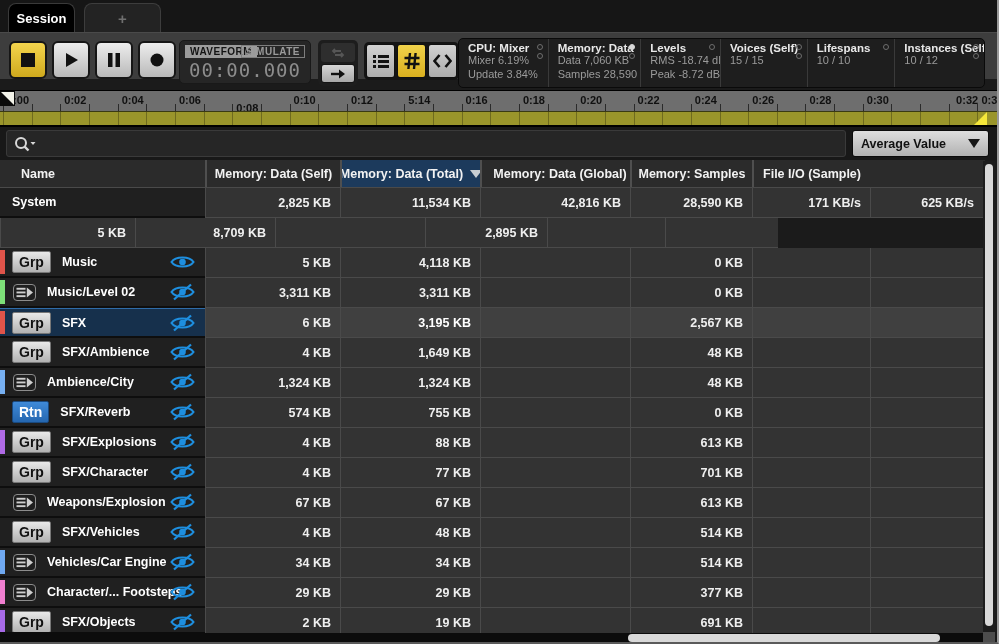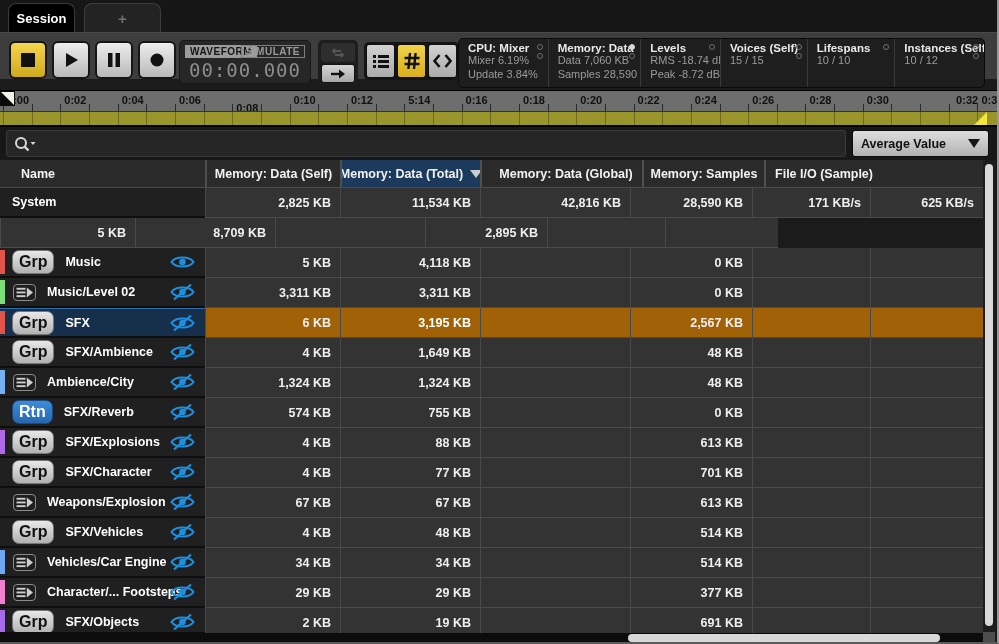--- a/index.html
+++ b/index.html
@@ -56,29 +56,29 @@
   #thead{position:absolute;left:0;top:160px;width:985px;height:28px;display:flex;background:#2b2b2b;border-bottom:1px solid #4a4a4a;}
   .hcell{position:relative;height:100%;display:flex;align-items:center;justify-content:center;font-size:12.5px;font-weight:bold;color:#f2f2f2;border-left:2px solid #4f4f4f;white-space:nowrap;overflow:hidden;}
   .hcell:first-child{border-left:none;justify-content:flex-start;padding-left:21px;}
   .hcell.sorted{background:#1c3a5c;}
   .sortarr{width:0;height:0;border-left:6px solid transparent;border-right:6px solid transparent;border-top:8px solid #c8cdd2;margin-left:7px;}
   #tbody{position:absolute;left:0;top:188px;width:985px;height:445px;overflow:hidden;}
   .row{display:flex;height:30px;}
   .ncell{position:relative;width:205px;background:#202020;border-bottom:2px solid #0e0e0e;display:flex;align-items:center;overflow:hidden;}
   .row.sel .ncell{background:#16304c;border-top:1px solid #2f6ca8;}
   .strip{position:absolute;left:0;top:2px;bottom:2px;width:5px;}
-  .badge{margin-left:12px;font-size:16px;font-weight:bold;padding:2px 6px;border-radius:7px;}
+  .badge{margin-left:12px;font-size:14px;font-weight:bold;padding:2px 6px;border-radius:2px;}
   .badge.grp{background:linear-gradient(#e8e8e8,#b2b2b2);color:#111;border:1px solid #777;}
   .badge.rtn{background:linear-gradient(#3f8ad8,#2567b0);color:#fff;border:1px solid #1a4a80;}
   .nicon{margin-left:13px;display:flex;}
   .nlabel{margin-left:11px;font-size:12.5px;font-weight:bold;color:#fff;white-space:nowrap;}
   .ncell.noind .nlabel{margin-left:12px;}
   .eye{position:absolute;right:9px;top:50%;transform:translateY(-50%);display:flex;cursor:pointer;}
   .cell{height:100%;display:flex;align-items:center;justify-content:flex-end;padding-right:9px;background:#333333;border-left:1px solid #4a4a4a;border-bottom:1px solid #4a4a4a;font-size:12.5px;font-weight:bold;color:#efefef;white-space:nowrap;overflow:hidden;}
-  .row.sel .cell{background:#a16207;}
+  .row.sel .cell{background:#404040;}
   .cell.selcell{background:#0d5aa7;color:#fff;}
   
   #vscroll{position:absolute;right:2px;top:161px;width:12px;height:471px;background:#1d1d1d;}
   #vthumb{position:absolute;left:2px;top:3px;width:8px;height:462px;background:#d9d9d9;border-radius:4px;}
   #hscroll{position:absolute;left:205px;top:633px;width:780px;height:10px;background:#0c0c0c;}
   #hthumb{position:absolute;left:423px;top:1px;width:312px;height:8px;background:#d9d9d9;border-radius:4px;}
   #corner{position:absolute;right:2px;top:632px;width:12px;height:12px;background:#4d4d4d;}
   #bottomstrip{position:absolute;left:0;top:632px;width:205px;height:12px;background:#0c0c0c;}
 </style>
 </head>
@@ -326,21 +326,21 @@
       <div class="hcell" style="width: 205px;">
         <span>Name</span>
       </div>
       <div class="hcell" style="width: 135px;">
         <span>Memory: Data (Self)</span>
       </div>
       <div class="hcell sorted" style="width: 140px;">
         <span>Memory: Data (Total)</span>
         <span class="sortarr"></span>
       </div>
-      <div class="hcell" style="width: 162px; padding-left: 8px;">
+      <div class="hcell" style="width: 150px; padding-left: 8px;">
         <span>Memory: Data (Global)</span>
       </div>
       <div class="hcell" style="width: 122px;">
         <span>Memory: Samples</span>
       </div>
       <div class="hcell" style="width: 118px;">
         <span>File I/O (Sample)</span>
       </div>
     </div>
   <div id="tbody">

